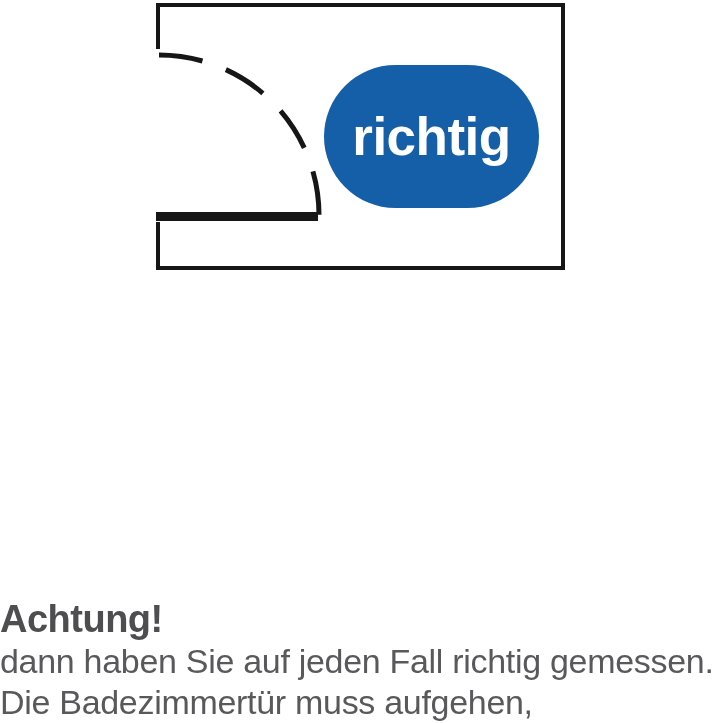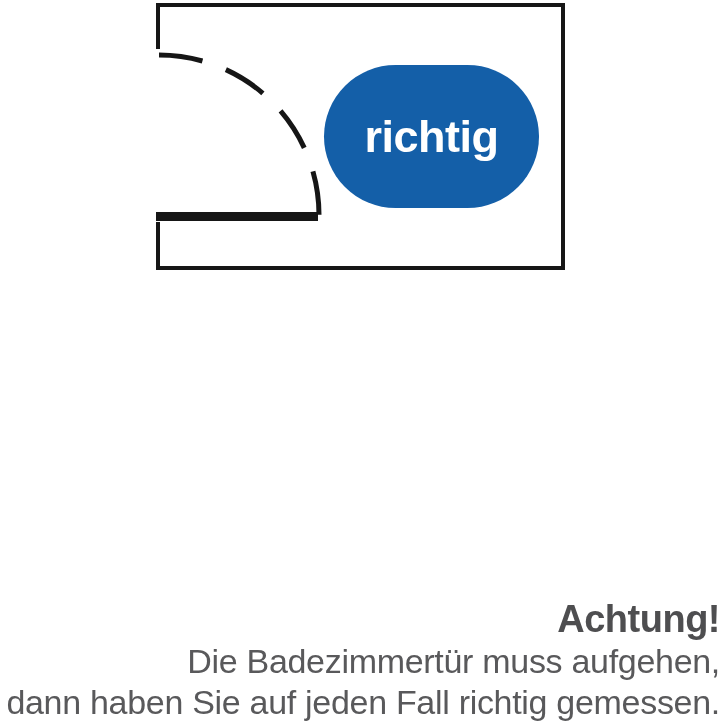--- a/index.html
+++ b/index.html
@@ -16,25 +16,25 @@
   .panel-correct{top:3px;height:267px;}
   .panel-wrong{top:289px;height:272px;}
   .panel svg{position:absolute;left:0;top:0;width:100%;height:100%;display:block;}
 
   .wall{fill:none;stroke:var(--line);stroke-width:4;}
   .door-leaf{fill:var(--line);stroke:none;}
   .door-leaf-line{fill:none;stroke:var(--line);stroke-width:9;}
   .swing-arc{fill:none;stroke:var(--line);stroke-width:5;stroke-dasharray:44 25;}
 
   .pill{position:absolute;background:var(--blue);display:flex;align-items:center;justify-content:center;
-        color:#fff;font-weight:bold;font-size:45px;letter-spacing:-0.5px;}
+        color:#fff;font-weight:bold;font-size:53px;letter-spacing:-0.5px;}
   .pill-correct{left:168px;top:62px;width:215px;height:143px;border-radius:72px;}
   .pill-wrong{left:101px;top:59px;width:290px;height:157px;border-radius:79px;}
 
-  .caption{position:absolute;left:0;top:597px;width:720px;text-align:right;white-space:nowrap;}
+  .caption{position:absolute;left:0;top:597px;width:720px;text-align:left;white-space:nowrap;}
   .caption-heading{font-weight:bold;font-size:38px;line-height:44px;color:var(--heading);letter-spacing:-0.5px;}
   .caption-line{font-size:34px;line-height:41px;color:var(--body);letter-spacing:-0.3px;}
 </style>
 </head>
 <body>
 
 <div class="figure">
 
   <section class="panel panel-correct">
     <svg viewBox="0 0 409 267" aria-hidden="true">
@@ -43,17 +43,17 @@
       <rect class="door-leaf" x="0" y="209" width="162" height="9"></rect>
     </svg>
     <div class="pill pill-correct">
       <span>richtig</span>
     </div>
   </section>
 
 
   <div class="caption">
     <div class="caption-heading">Achtung!</div>
+    <div class="caption-line">dann haben Sie auf jeden Fall richtig gemessen.</div>
     <div class="caption-line">Die Badezimmertür muss aufgehen,</div>
-    <div class="caption-line">dann haben Sie auf jeden Fall richtig gemessen.</div>
   </div>
 
 </div>
 
 </body></html>

